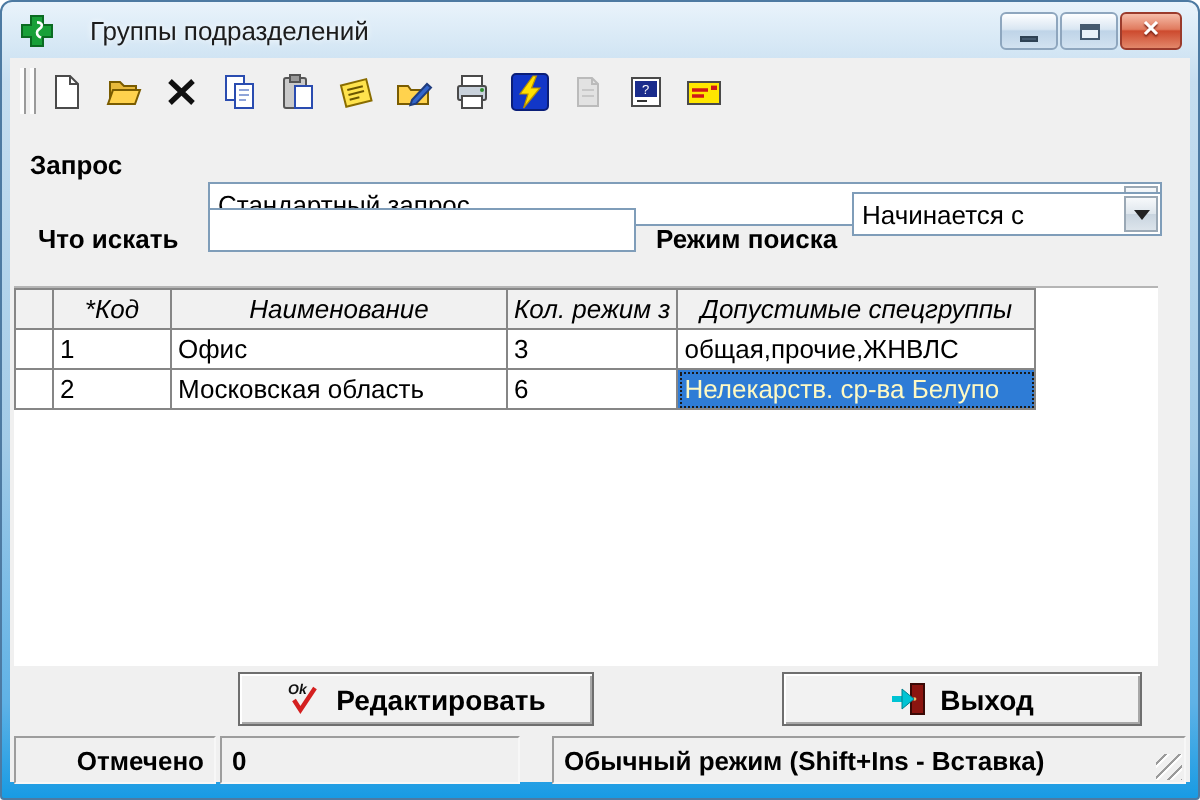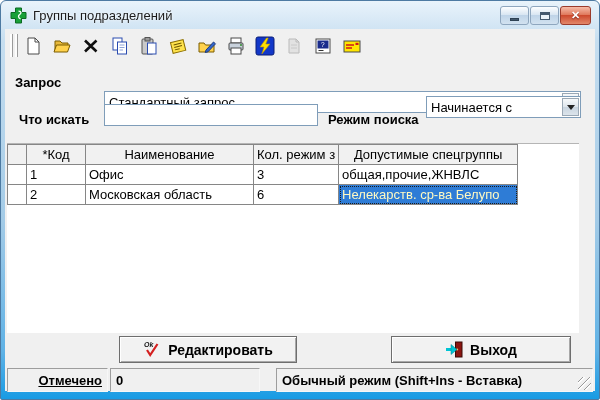--- a/index.html
+++ b/index.html
@@ -7,21 +7,21 @@
   body { font-family:"Liberation Sans", sans-serif; font-size:13px; position:relative; overflow:hidden; }
 
   
   .window {
     position:absolute; inset:0;
     background:linear-gradient(180deg,#E9F3FB 0%,#C6DEF0 10%,#A3CBE7 55%,#5FB2E6 88%,#189BE4 100%);
     border:1px solid #4D7AA2; border-radius:6px 6px 2px 2px;
   }
   .titlebar { position:absolute; top:0; left:0; right:0; height:28px; display:flex; align-items:center; }
   .app-icon { width:17px; height:17px; margin-left:9px; }
-  .title-text { margin-left:6px; color:#1c1c1c; text-shadow:0 0 3px #fff; }
+  .title-text { margin-left:18px; color:#1c1c1c; text-shadow:0 0 3px #fff; }
   .winbtns { position:absolute; top:5px; right:8px; display:flex; }
   .wbtn {
     width:29px; height:19px; margin-left:1px; border:1px solid #8EA6BE; border-radius:3px;
     background:linear-gradient(#FDFEFF,#D9E6F2 45%,#BFD4E8 50%,#D2E2F0);
     display:flex; align-items:center; justify-content:center;
   }
   .wbtn.close { width:31px; border-color:#9B3B2C; background:linear-gradient(#F6BCA8,#E07A5E 45%,#CD4A2E 50%,#E2876A); }
   .glyph-min { width:9px; height:3px; background:#44596E; margin-top:7px; border:1px solid #2F4254;}
   .glyph-max { width:10px; height:8px; border:1px solid #44596E; border-top:3px solid #44596E; background:#EAF2F9;}
   .glyph-x { color:#fff; font-weight:bold; font-size:11px; text-shadow:0 1px 1px #7e2417; line-height:1; }
@@ -56,21 +56,21 @@
   }
   .arrow-down { width:0; height:0; border-left:4px solid transparent; border-right:4px solid transparent; border-top:5px solid #222; }
   .combo-query { left:99px; top:38px; width:477px;margin-top:24px; }
   .tinput-search { left:99px; top:75px; width:214px; padding-left:4px; font:13px "Liberation Sans",sans-serif; }
   .combo-mode { left:421px; top:67px; width:155px; }
 
   
   .gridwrap { position:absolute; left:2px; top:114px; width:572px; height:190px; background:#fff; border-top:1px solid #B5B5B5; }
   table.grid { border-collapse:collapse; table-layout:fixed; }
   .grid th, .grid td { border:1px solid #868686; height:20px; padding:0 3px; font-weight:normal; overflow:hidden; white-space:nowrap; }
-  .grid th { background:#F1F1F1; text-align:center; }
+  .grid th { background:#F1F1F1; text-align:center;font-style:italic; }
   .grid td { background:#fff; text-align:left; }
   .c-ind{width:19px;} .c-code{width:59px;} .c-name{width:168px;} .c-days{width:62px;} .c-grp{width:179px;}
   td.sel { background:#2E7CD6; color:#fef9c3; outline:1px dotted #1a1a1a; outline-offset:-2px; }
 
   
   .btn {
     position:absolute; height:27px; display:flex; align-items:center; justify-content:center; gap:6px;
     background:#F2F2F2; border:1px solid #6E6E6E;
     box-shadow:inset 1px 1px 0 #fff, inset -1px -1px 0 #A8A8A8;
     font-weight:bold; font-size:14px; color:#000;
@@ -78,21 +78,21 @@
   .btn-edit { left:114px; top:307px; width:178px; }
   .btn-exit { left:386px; top:307px; width:180px; }
   .btn svg { width:19px; height:19px; }
 
   
   .statusbar { position:absolute; left:2px; right:2px; top:339px; height:24px; display:flex; gap:2px; }
   .panel {
     border:1px solid; border-color:#9D9D9D #F7F7F7 #F7F7F7 #9D9D9D;
     background:#F0F0F0; font-weight:bold; display:flex; align-items:center; padding:0 5px;
   }
-  .p1 { width:101px; justify-content:flex-end;text-decoration:underline; }
+  .p1 { width:101px; justify-content:flex-end; }
   .p2 { width:150px; }
   .p3 { flex:1; position:relative;margin-left:14px; }
   .grip { position:absolute; right:1px; bottom:1px; width:13px; height:13px;
     background:repeating-linear-gradient(135deg, transparent 0 3px, #9a9a9a 3px 4px, #fdfdfd 4px 5px); }
 </style>
 </head>
 <body>
 
 <div class="window">
 

